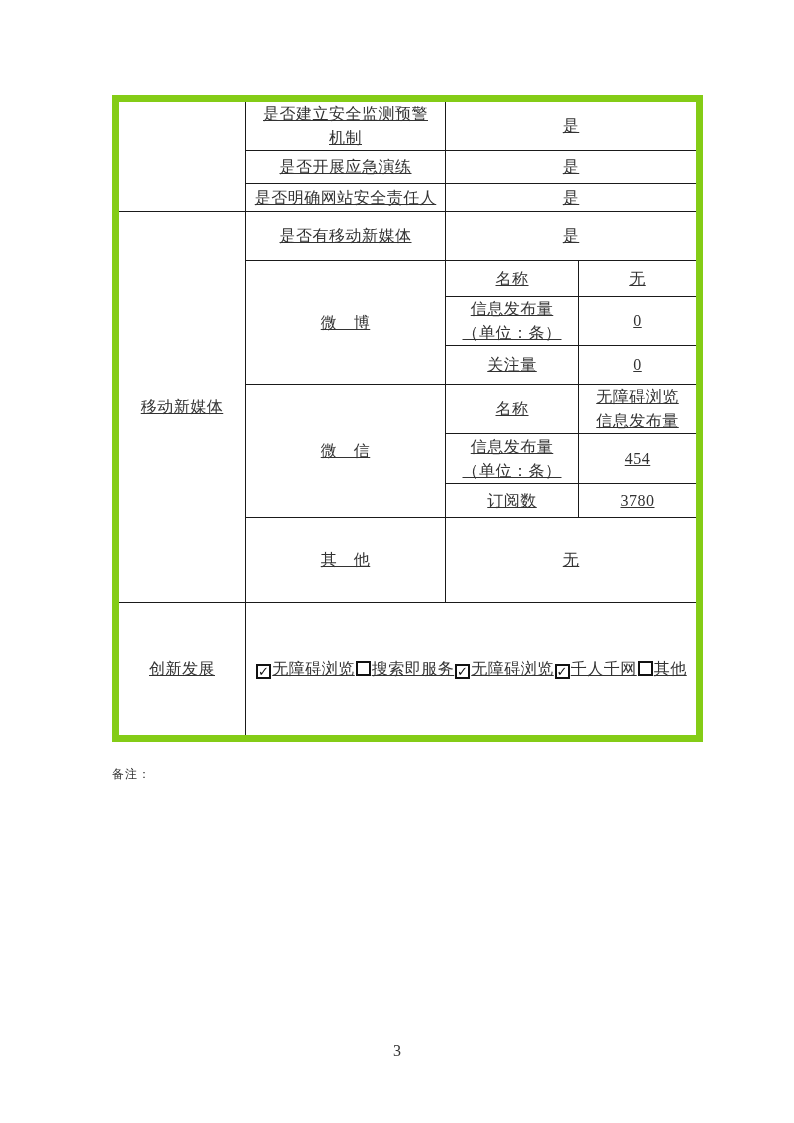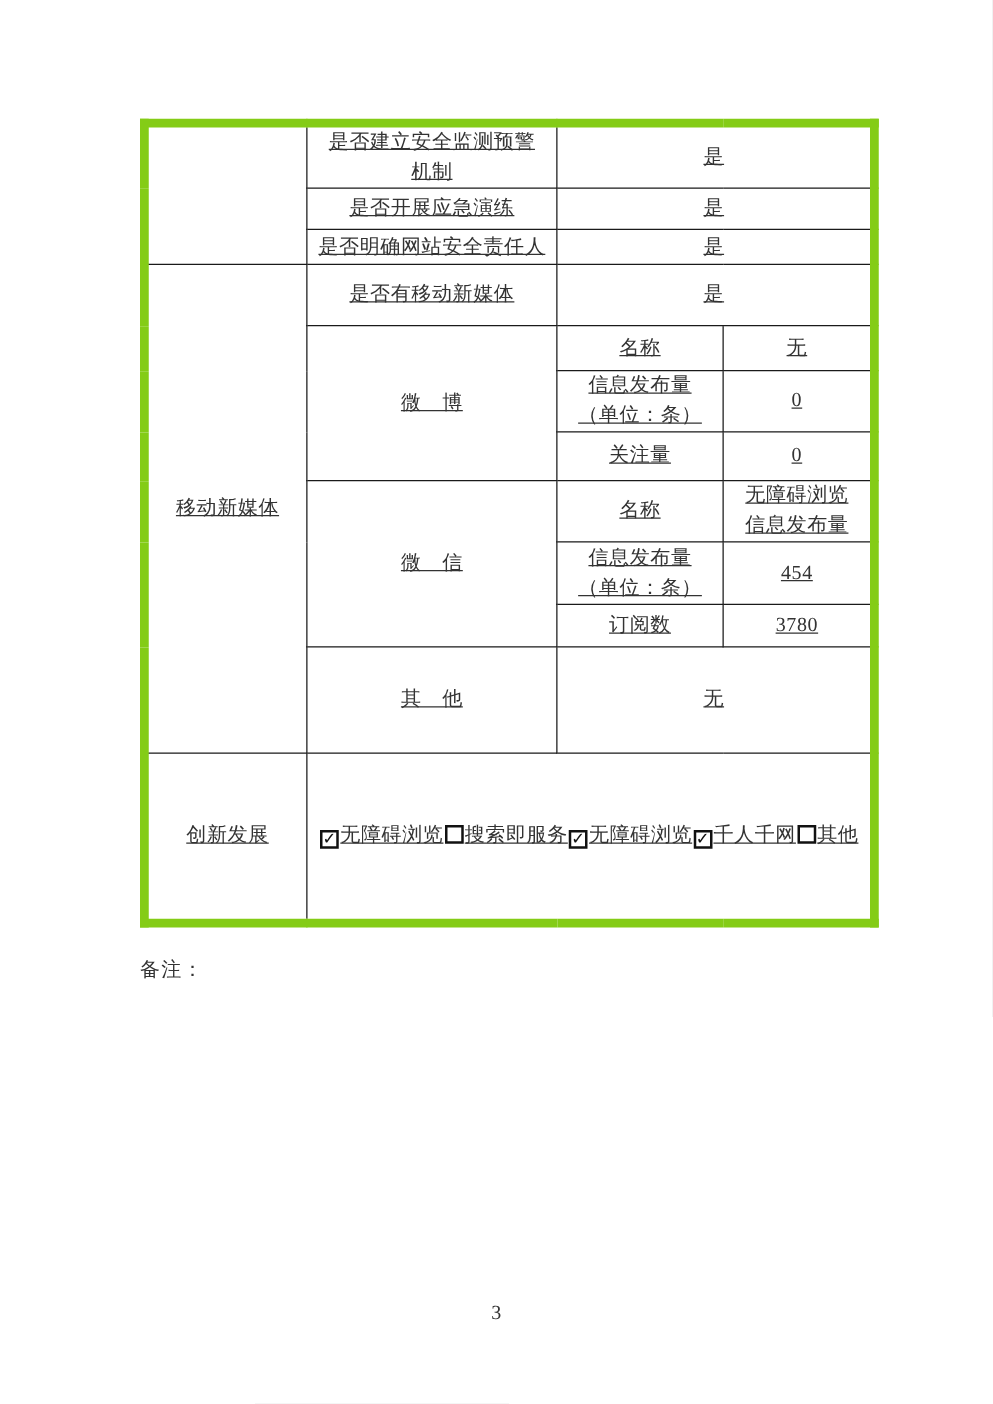--- a/index.html
+++ b/index.html
@@ -53,21 +53,21 @@
     font-size: 13px;
     font-weight: bold;
     color: #111111;
     line-height: 11px;
     overflow: hidden;
   }
   .remarks {
     position: absolute;
     left: 112px;
     top: 766px;
-    font-size: 16px;
+    font-size: 12px;
     letter-spacing: 1px;
   }
   .page-num {
     position: absolute;
     left: 0;
     top: 1042px;
     width: 100%;
     text-align: center;
     font-size: 16px;
   }

